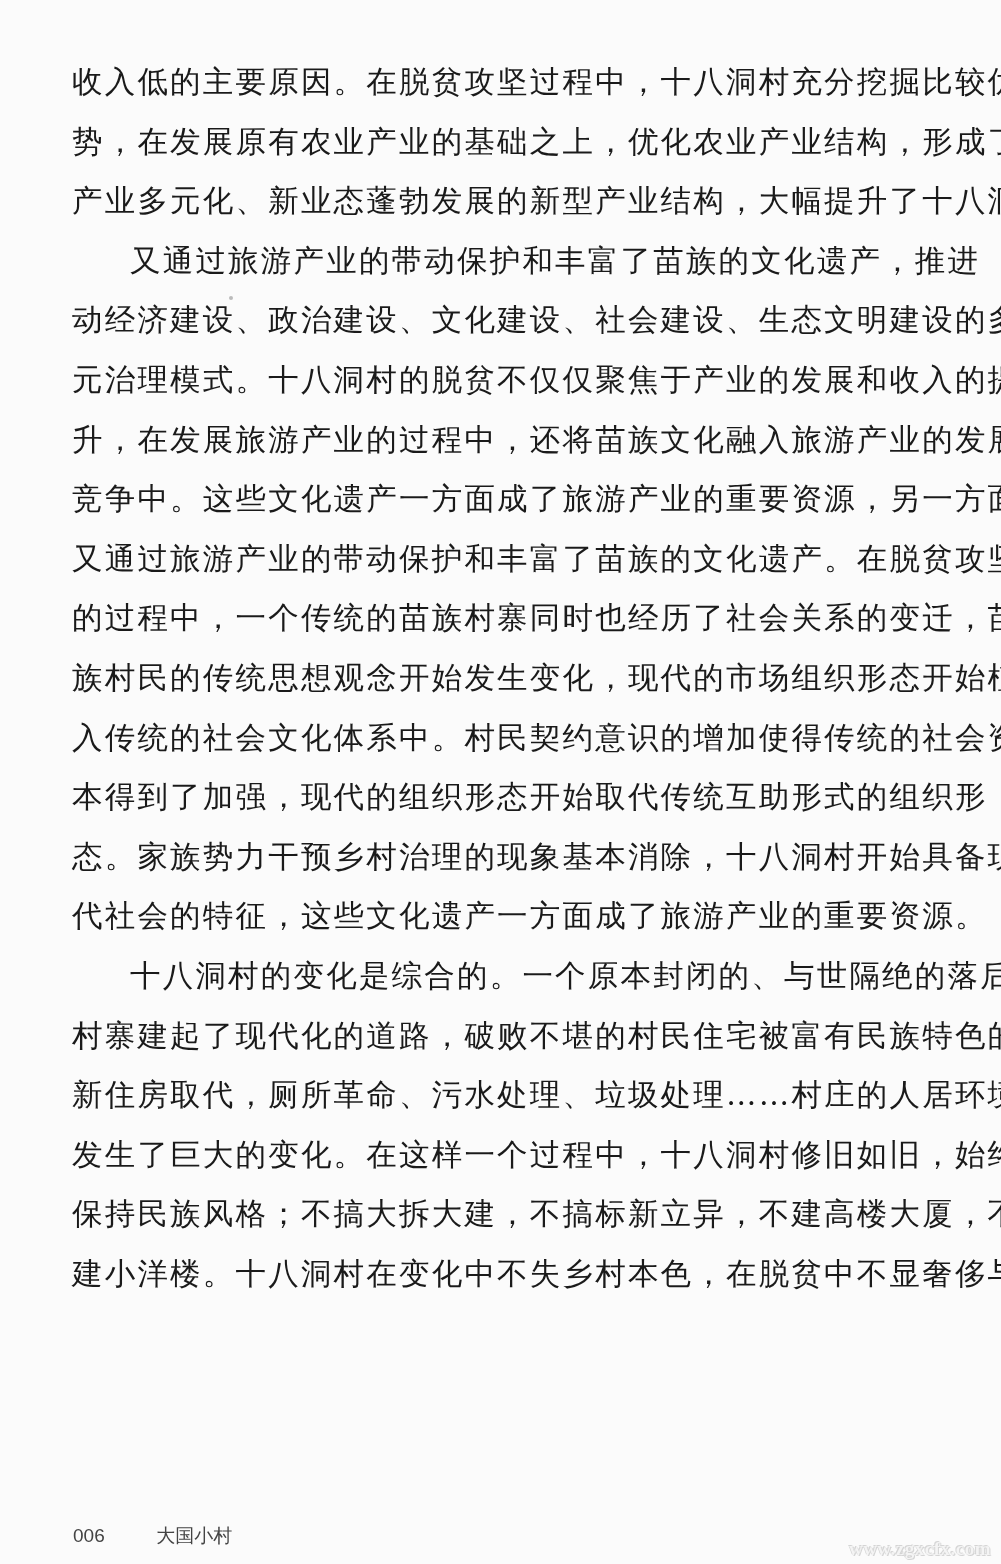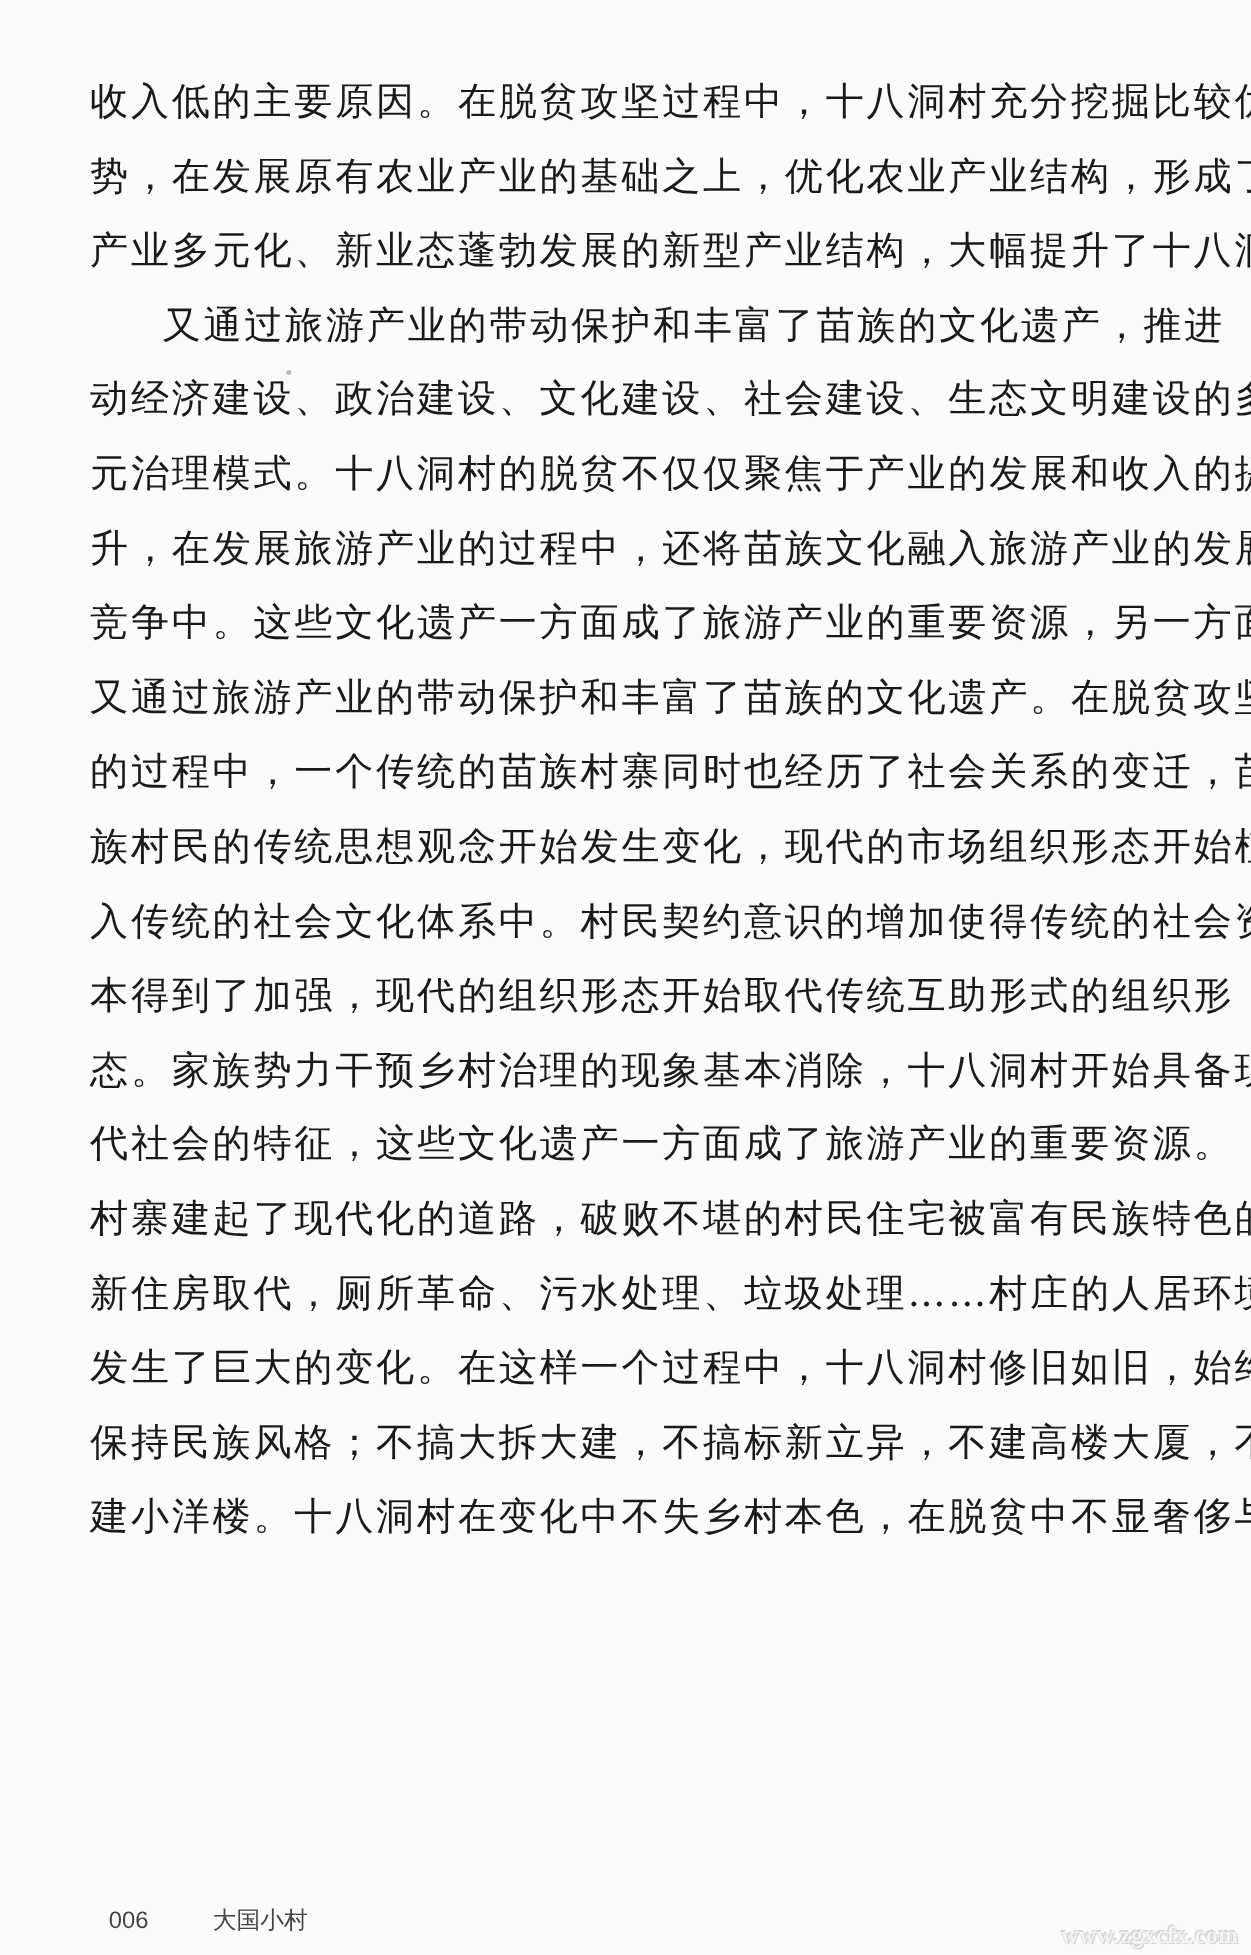--- a/index.html
+++ b/index.html
@@ -15,21 +15,21 @@
   }
   .line {
     height: 59.6px; line-height: 59.6px;
     font-size: 30.5px;
     white-space: nowrap;
     letter-spacing: 2.2px;
   }
   .line.justify { text-align: justify; text-align-last: justify; }
   .line.indent { padding-left: 58px; }
   .footer {
-    position: absolute; left: 87px; top: 1523px;
+    position: absolute; left: 73px; top: 1523px;
     font-size: 19px; color: #444;
     font-family: "Liberation Sans", "DejaVu Sans", sans-serif;
   }
   .footer .page-num { display: inline-block; width: 78px; }
   .footer .book-title { font-family: "DejaVu Sans", sans-serif; font-size: 19px; }
   .watermark {
     position: absolute; right: 10px; top: 1538px;
     font-size: 19px; color: #f4f4f4;
     font-family: Liberation Serif, serif; font-weight: bold;
     text-shadow: 0 0 1px #c8c8c8, 1px 1px 0 #d6d6d6, -1px -1px 0 #d6d6d6;
@@ -55,20 +55,21 @@
   <div class="line justify">元治理模式。十八洞村的脱贫不仅仅聚焦于产业的发展和收入的提</div>
   <div class="line justify">升，在发展旅游产业的过程中，还将苗族文化融入旅游产业的发展</div>
   <div class="line justify">竞争中。这些文化遗产一方面成了旅游产业的重要资源，另一方面</div>
   <div class="line justify">又通过旅游产业的带动保护和丰富了苗族的文化遗产。在脱贫攻坚</div>
   <div class="line justify">的过程中，一个传统的苗族村寨同时也经历了社会关系的变迁，苗</div>
   <div class="line justify">族村民的传统思想观念开始发生变化，现代的市场组织形态开始植</div>
   <div class="line justify">入传统的社会文化体系中。村民契约意识的增加使得传统的社会资</div>
   <div class="line justify">本得到了加强，现代的组织形态开始取代传统互助形式的组织形</div>
   <div class="line justify">态。家族势力干预乡村治理的现象基本消除，十八洞村开始具备现</div>
   <div class="line">代社会的特征，这些文化遗产一方面成了旅游产业的重要资源。</div>
+  <div class="line justify indent">十八洞村的变化是综合的。一个原本封闭的、与世隔绝的落后</div>
   <div class="line justify">村寨建起了现代化的道路，破败不堪的村民住宅被富有民族特色的</div>
   <div class="line justify">新住房取代，厕所革命、污水处理、垃圾处理……村庄的人居环境</div>
   <div class="line justify">发生了巨大的变化。在这样一个过程中，十八洞村修旧如旧，始终</div>
   <div class="line justify">保持民族风格；不搞大拆大建，不搞标新立异，不建高楼大厦，不</div>
   <div class="line justify">建小洋楼。十八洞村在变化中不失乡村本色，在脱贫中不显奢侈与</div>
 </div>
 
 <div class="footer">
   <span class="page-num">006</span>
   <span class="book-title">大国小村</span>

